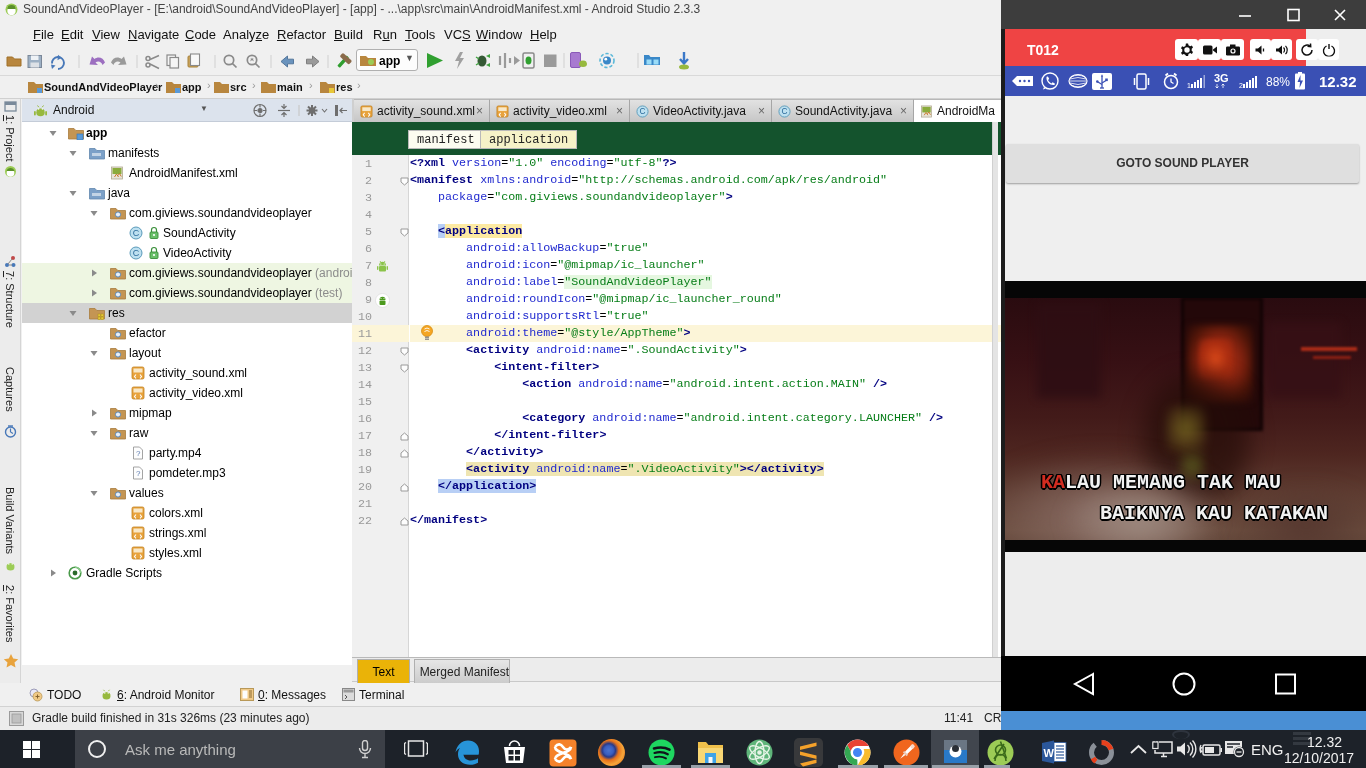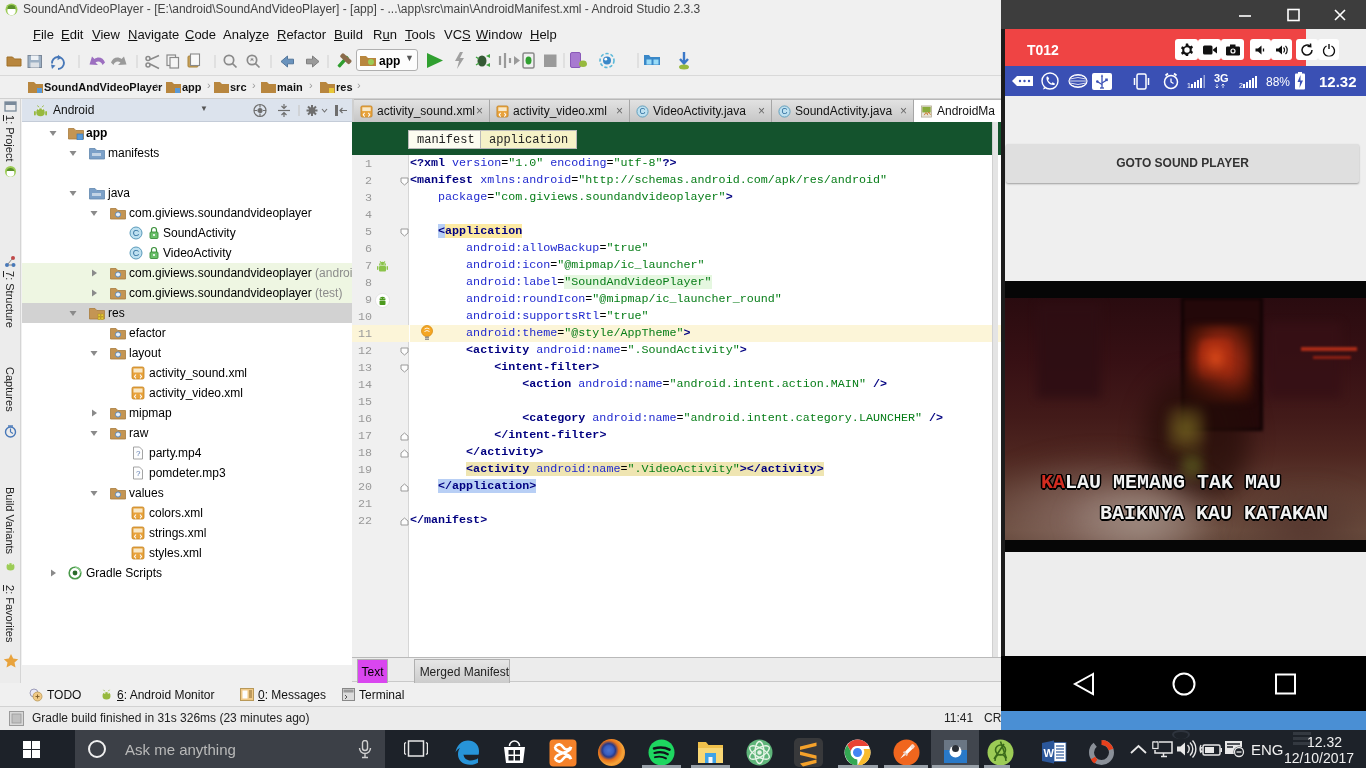--- a/index.html
+++ b/index.html
@@ -382,20 +382,26 @@
       <span class="lbl" style="left:64px;font-weight:bold">app</span>
     </div>
   <div class="row" style="top:21px">
       <svg class="abs" style="left:46px;top:5px" width="10" height="10">
         <use href="#s-arrd"></use>
       </svg>
       <svg class="abs" style="left:67px;top:3px" width="16" height="14">
         <use href="#s-fblue"></use>
       </svg>
       <span class="lbl" style="left:86px">manifests</span>
+    </div>
+  <div class="row" style="top:41px">
+      <svg class="abs" style="left:88px;top:3px" width="14" height="14">
+        <use href="#s-man"></use>
+      </svg>
+      <span class="lbl" style="left:107px">AndroidManifest.xml</span>
     </div>
   <div class="row" style="top:61px">
       <svg class="abs" style="left:46px;top:5px" width="10" height="10">
         <use href="#s-arrd"></use>
       </svg>
       <svg class="abs" style="left:67px;top:3px" width="16" height="14">
         <use href="#s-fblue"></use>
       </svg>
       <span class="lbl" style="left:86px">java</span>
     </div>
@@ -684,21 +690,21 @@
 <div class="cl"><span class="tag">&lt;/manifest&gt;</span></div>
   </div>
 <svg class="abs" style="left:420px;top:325px;z-index:3" width="14" height="16" viewBox="0 0 14 16">
     <circle cx="7" cy="6" r="5.5" fill="#f5a623" stroke="#d88c10" stroke-width="0.8"></circle>
     <path d="M4.5 4 q2.5-2 5 0 M4.5 6.5 q2.5-2 5 0" stroke="#fff" stroke-width="0.9" fill="none"></path>
     <rect x="5" y="11.5" width="4" height="1.4" fill="#8a8a8a"></rect>
     <rect x="5" y="13.5" width="4" height="1.4" fill="#8a8a8a"></rect>
   </svg>
 <div class="abs" style="left:992px;top:122px;width:6px;height:535px;background:#e4e4e4;border-left:1px solid #d0d0d0"></div>
 <div class="abs" id="btabs">
-  <div class="abs" style="left:5px;top:1px;width:31px;height:24px;background:#d946ef;border:1px solid #b0b0b0;border-bottom:none;font-size:12px;text-align:center;padding-top:5px">Text</div>
+  <div class="abs" style="left:5px;top:1px;width:53px;height:24px;background:#eab308;border:1px solid #b0b0b0;border-bottom:none;font-size:12px;text-align:center;padding-top:5px">Text</div>
   <div class="abs" style="left:62px;top:1px;width:96px;height:24px;background:linear-gradient(#e6e6e6,#cccccc);border:1px solid #b0b0b0;border-bottom:none;font-size:12px;text-align:right;padding-top:5px;color:#222">Merged Manifest</div>
 </div>
 <div class="abs" id="toolrow">
   <svg class="abs" style="left:29px;top:5px" width="14" height="14" viewBox="0 0 14 14">
       <circle cx="5" cy="5" r="4" fill="#e8e8f8" stroke="#8888aa" stroke-width="0.8"></circle>
       <circle cx="8.5" cy="8.5" r="4.5" fill="#f0c987" stroke="#b89858" stroke-width="0.8"></circle>
       <path d="M6.5 8.5 h4 M8.5 6.5 v4" stroke="#7a5a28" stroke-width="0.9"></path>
     </svg>
   <span class="abs" style="left:47px;top:5px">TODO</span>
   <svg class="abs" style="left:100px;top:5px" width="13" height="13" viewBox="0 0 13 13">

